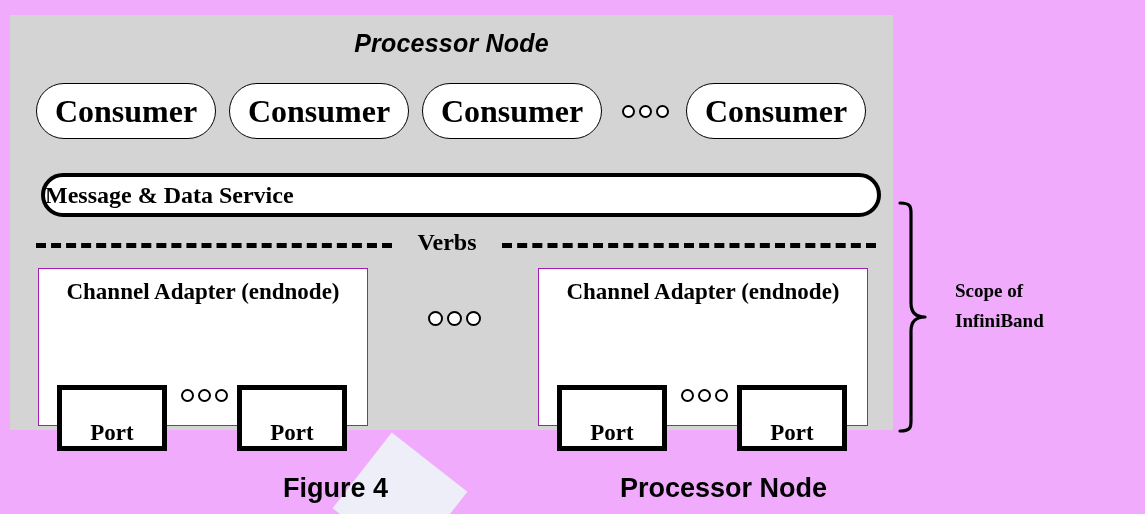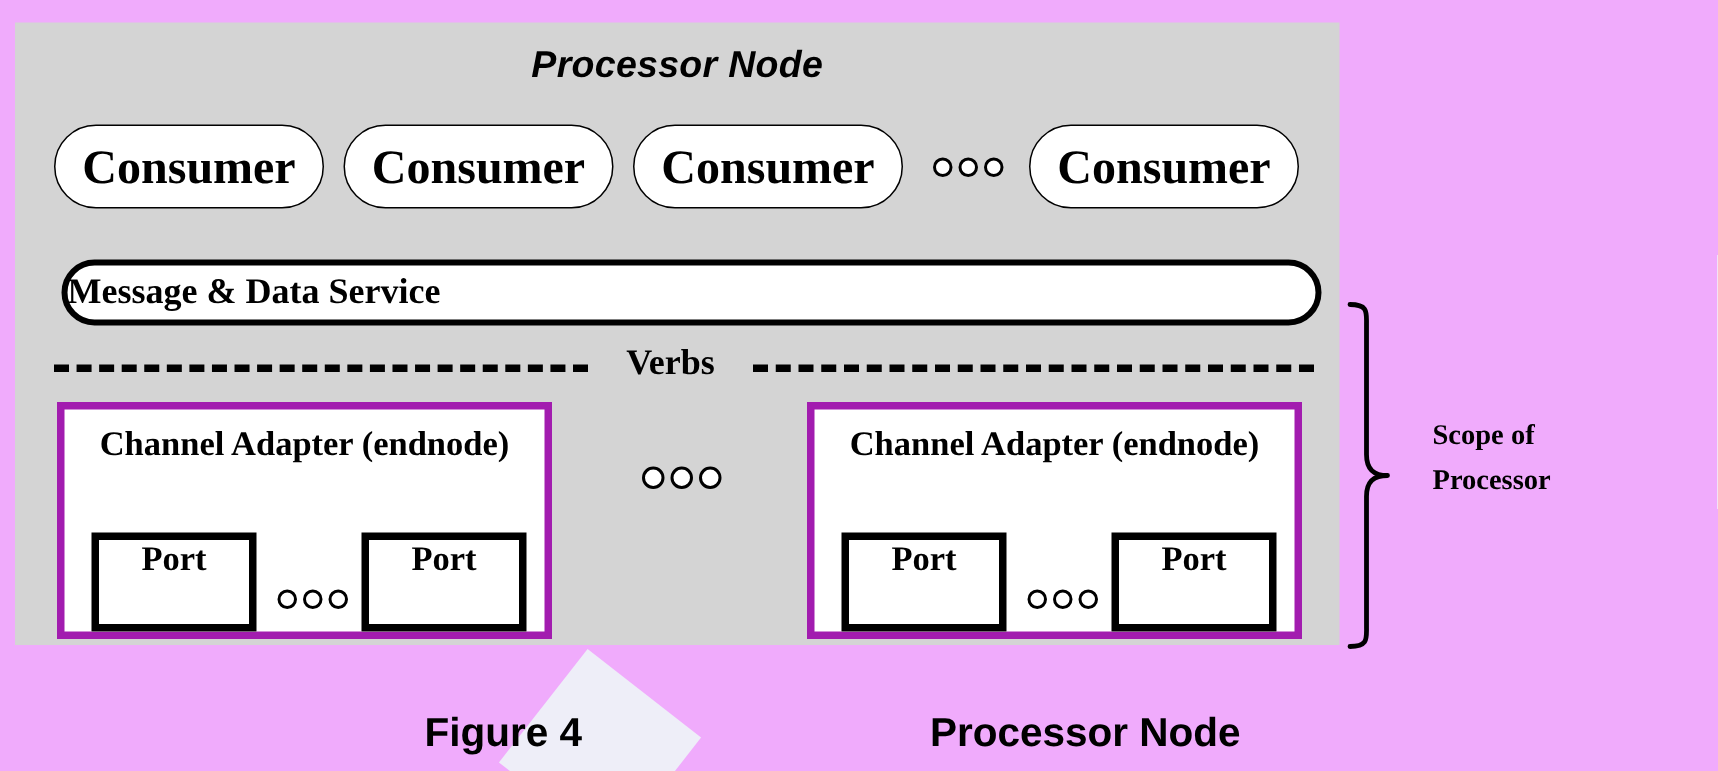--- a/index.html
+++ b/index.html
@@ -120,46 +120,46 @@
     white-space: nowrap;
   }
 
   
   .adapter {
     position: absolute;
     top: 253px;
     width: 330px;
     height: 158px;
     background: #ffffff;
-    border: 5px solid #a21caf;
+    border: 1px solid #a21caf;
     box-sizing: border-box;
   }
   .adapter-label {
     position: absolute;
     left: 0;
     top: 10px;
     width: 100%;
     text-align: center;
     font-family: "Liberation Serif", "DejaVu Serif", serif;
     font-weight: bold;
     font-size: 23px;
     line-height: 26px;
     color: #000000;
     white-space: nowrap;
   }
   .port {
     position: absolute;
-    top: 82px;
+    top: 116px;
     width: 110px;
     height: 66px;
     background: #ffffff;
     border: 5px solid #000000;
     box-sizing: border-box;
     display: flex;
-    align-items: flex-start;
+    align-items: flex-end;
     justify-content: center;
     font-family: "Liberation Serif", "DejaVu Serif", serif;
     font-weight: bold;
     font-size: 23px;
     color: #000000;
     z-index: 3;
     white-space: nowrap;
   }
   .port-left  { left: 18px; }
   .port-right { left: 198px; }
@@ -301,19 +301,19 @@
 
   </div>
 
   <svg id="brace" viewBox="0 0 30 234" preserveAspectRatio="none">
     <path d="M2 3 C 14 3, 13 8, 13 16 L13 103 C13 113, 18 117, 27 117
              C18 117, 13 121, 13 131 L13 218 C13 226, 14 231, 2 231" fill="none" stroke="#000000" stroke-width="3.2" stroke-linecap="round" stroke-linejoin="round"></path>
   </svg>
 
   <div id="scope-text">
     <span>Scope of</span>
-    <span>Processor</span>
+    <span>InfiniBand</span>
   </div>
 
   <div class="caption" id="caption-figure">Figure 4</div>
   <div class="caption" id="caption-name">Processor Node</div>
 
 </div>
 
 </body></html>

